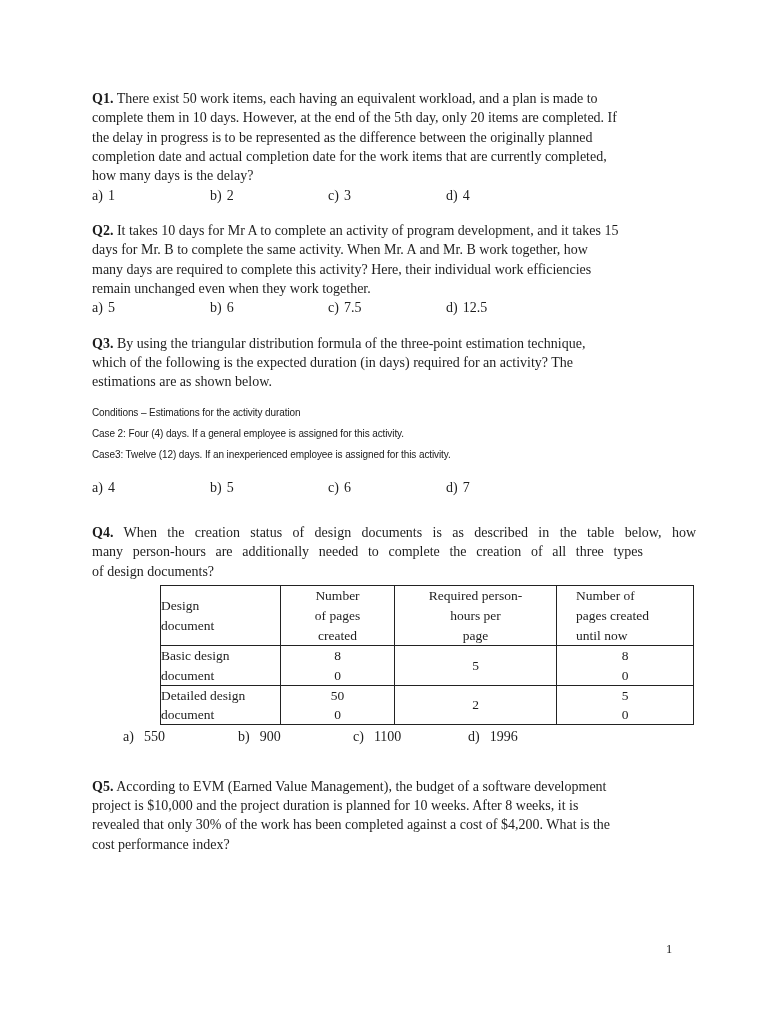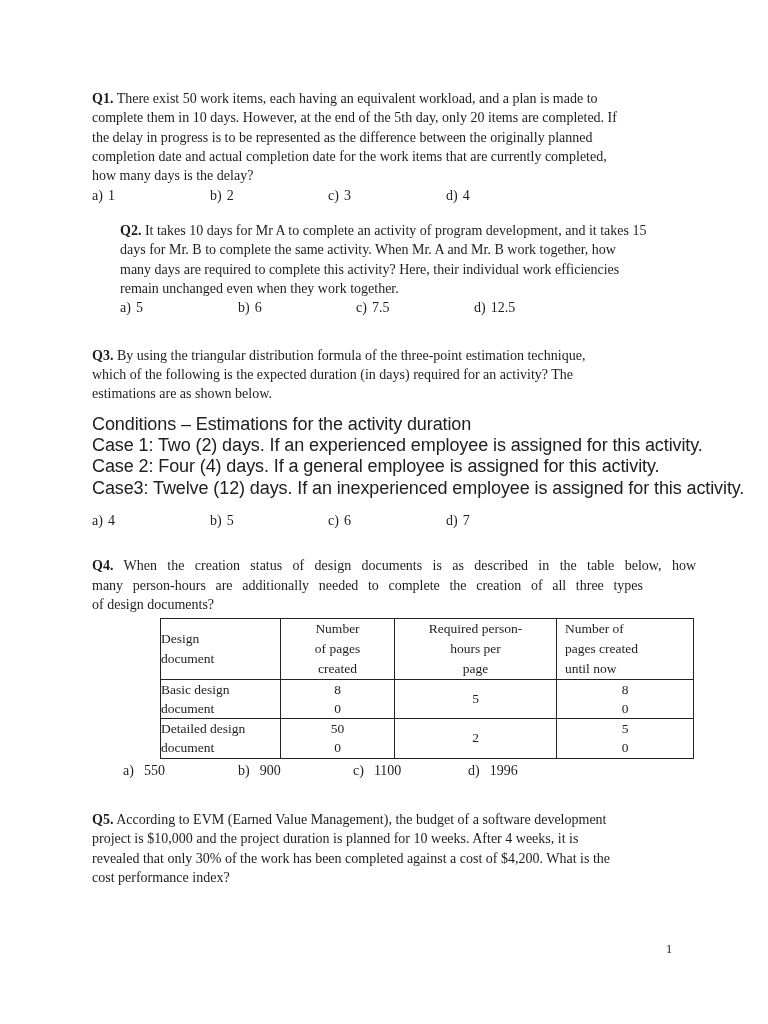--- a/index.html
+++ b/index.html
@@ -14,29 +14,29 @@
     overflow:hidden;
     border-radius:27px;
   }
   .line { font-size:14px; line-height:19.35px; white-space:nowrap; }
   .qnum { font-weight:bold; }
   .qnum.plain { font-weight:bold; }
   .just { white-space:normal; text-align:justify; text-align-last:justify; width:604px; }
   .opts { display:flex; font-size:14px; line-height:19.35px; }
   .opt { display:flex; width:118px; }
   .oval { margin-left:5px; }
-  .q2 { margin-top:16px;margin-left:28px; }
-  .q3 { margin-top:28px; }
+  .q2 { margin-top:16px; }
+  .q3 { margin-top:16px; }
   .conditions {
     margin-top:10px;
     font-family:"Liberation Sans", sans-serif;
     font-size:12.5px; line-height:21.3px; letter-spacing:-0.1px;
     color:#202020;
   }
-  .conditions .line { font-size:18px; line-height:21.3px; }
+  .conditions .line { font-size:10px; line-height:21.3px; }
   .opts-q3 { margin-top:12px; }
   .q4 { margin-top:26px; }
   .q4 .cont { }
   .q4 .cont.just { width:551px; }
   .doc-table {
     border-collapse:collapse;
     margin:4px 0 0 68px;
     table-layout:fixed;
     font-size:13.5px;
   }
@@ -48,21 +48,21 @@
   }
   .doc-table th { height:60px; }
   .doc-table td { height:39px; }
   .hline { line-height:19.8px; }
   .bline { line-height:19.2px; }
   .col-doc    { width:120px; text-align:left; padding-left:13px; vertical-align:top; padding-top:1px; }
   th.col-doc  { vertical-align:middle; padding-top:0; }
   .col-pages  { width:114px; text-align:center; vertical-align:top; padding-top:1px; }
   .col-hours  { width:162px; text-align:center; vertical-align:middle; }
   .col-now    { width:137px; text-align:center; vertical-align:top; padding-top:1px; }
-  th.col-now  { text-align:left; padding-left:8px; }
+  th.col-now  { text-align:left; padding-left:19px; }
   .opts-q4 { margin-top:2px; padding-left:31px; }
   .opts-q4 .opt { width:115px; }
   .opts-q4 .oval { margin-left:10px; }
   .opts-q4 .opt:nth-child(2) .oval { }
   .q5 { margin-top:30px; }
   .pagenum {
     position:absolute; top:942px; left:666px;
     font-size:12.5px; line-height:15px;
   }
 </style>
@@ -130,21 +130,20 @@
 
   <section class="q3">
     <div class="line">
       <span class="qnum">Q3.</span>
       <span>By using the triangular distribution formula of the three-point estimation technique,</span>
     </div>
     <div class="line">which of the following is the expected duration (in days) required for an activity? The</div>
     <div class="line">estimations are as shown below.</div>
     <div class="conditions">
       <div class="line">Conditions – Estimations for the activity duration</div>
-      <div class="line">Case 1: Two (2) days. If an experienced employee is assigned for this activity.</div>
       <div class="line">Case 2: Four (4) days. If a general employee is assigned for this activity.</div>
       <div class="line">Case3: Twelve (12) days. If an inexperienced employee is assigned for this activity.</div>
     </div>
     <div class="opts opts-q3">
       <span class="opt">
           <span class="olabel">a)</span>
           <span class="oval">4</span>
         </span>
       <span class="opt">
           <span class="olabel">b)</span>
@@ -243,19 +242,19 @@
           <span class="oval">1996</span>
         </span>
     </div>
   </section>
 
   <section class="q5">
     <div class="line">
       <span class="qnum">Q5.</span>
       <span>According to EVM (Earned Value Management), the budget of a software development</span>
     </div>
-    <div class="line">project is $10,000 and the project duration is planned for 10 weeks. After 4 weeks, it is</div>
+    <div class="line">project is $10,000 and the project duration is planned for 10 weeks. After 8 weeks, it is</div>
     <div class="line">revealed that only 30% of the work has been completed against a cost of $4,200. What is the</div>
     <div class="line">cost performance index?</div>
   </section>
 
   <div class="pagenum">1</div>
 </div>
 
 </body></html>

